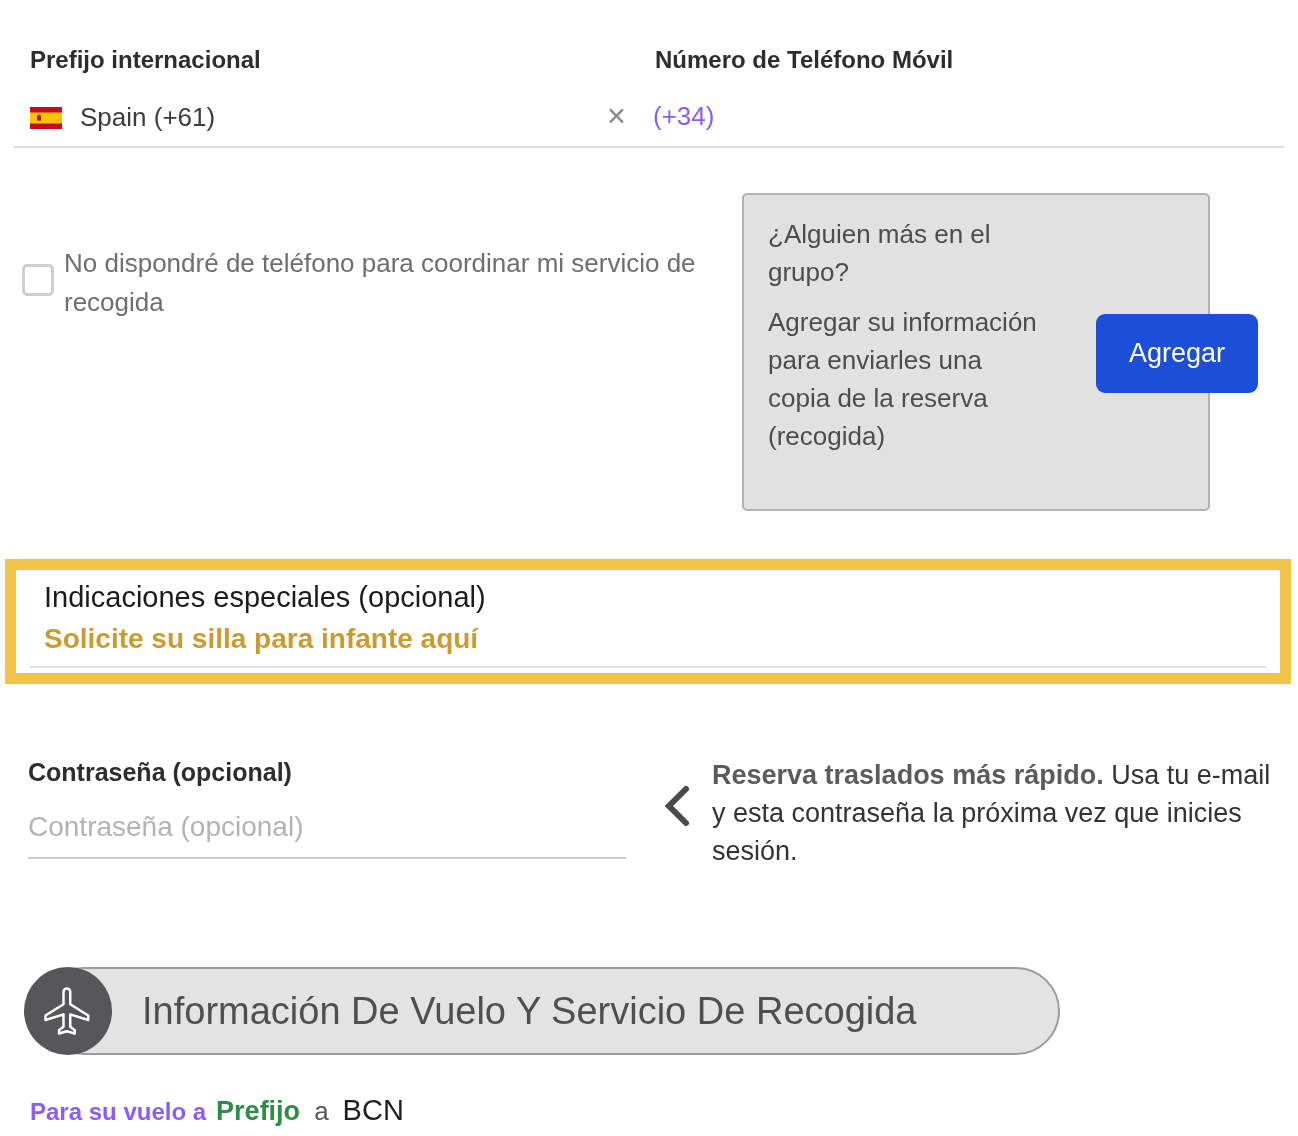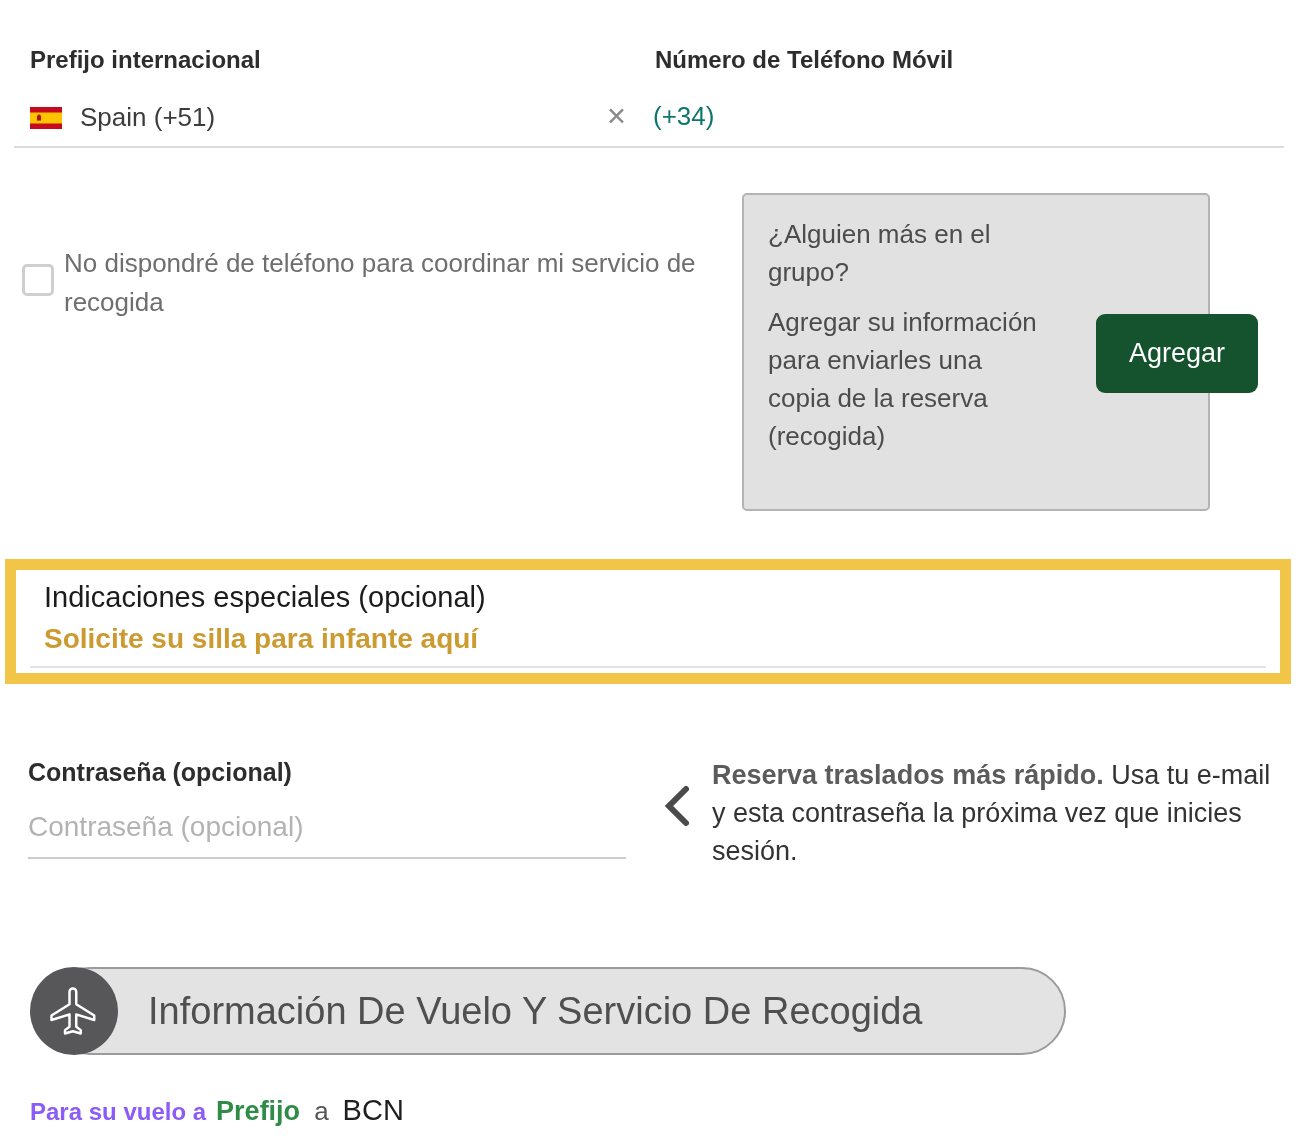--- a/index.html
+++ b/index.html
@@ -12,21 +12,21 @@
   }
   .abs{position:absolute;margin-top:14px;}
 
   
   .field-label{font-size:24px;font-weight:bold;color:#2d2d2d;}
   .field-value{font-size:26px;color:#3c3c3c;}
   .flag{width:32px;height:22px;display:block;}
   .clear-x{font-size:25px;color:#8a8a8a;cursor:pointer;line-height:1;}
   .phone-input{
     border:none;outline:none;background:transparent;
-    font-family:inherit;font-size:26px;color:#0f766e;width:600px;padding:0;
+    font-family:inherit;font-size:26px;color:#8b5cf6;width:600px;padding:0;
   }
   .divider{height:2px;background:#dcdcdc;}
 
   
   .checkbox{
     width:26px;height:26px;border:3px solid #cfcfcf;border-radius:5px;
     background:#fff;cursor:pointer;
   }
   .checkbox-label{
     font-size:26px;color:#6e6e6e;line-height:39px;width:660px;
@@ -35,21 +35,21 @@
   
   .group-panel{
     left:742px;top:179px;width:468px;height:318px;
     background:#e1e1e1;border:2px solid #b3b3b3;border-radius:5px;
     box-sizing:border-box;padding:20px 24px;
   }
   .panel-title{font-size:26px;color:#4c4c4c;line-height:38px;width:290px;margin:0;}
   .panel-desc{font-size:26px;color:#4c4c4c;line-height:38px;width:270px;margin:12px 0 0 0;}
   .agregar-btn{
     position:absolute;left:352px;top:119px;width:162px;height:79px;
-    background:#14532d;border:none;border-radius:9px;cursor:pointer;
+    background:#1d4ed8;border:none;border-radius:9px;cursor:pointer;
     color:#ffffff;font-family:inherit;font-size:27px;
   }
 
   
   .highlight-box{
     left:5px;top:545px;width:1286px;height:125px;
     box-sizing:border-box;border:11px solid #F2C549;background:#fff;
     padding:11px 0 0 28px;
   }
   .hl-label{font-size:29px;font-weight:normal;color:#1b1b1b;margin:0;}
@@ -63,21 +63,21 @@
   .password-label{font-size:25px;font-weight:bold;color:#2d2d2d;}
   .password-input{
     border:none;border-bottom:2px solid #cccccc;outline:none;background:transparent;
     font-family:inherit;font-size:28px;color:#3c3c3c;width:598px;padding:0 0 14px 0;
   }
   .password-input::placeholder{color:#b3b3b3;opacity:1;}
   .hint-text{font-size:27px;color:#333333;line-height:38px;width:568px;margin:0;}
   .hint-bold{font-weight:bold;color:#5b5b5b;}
 
   
-  .flight-header{left:30px;top:953px;width:1040px;height:88px;}
+  .flight-header{left:24px;top:953px;width:1040px;height:88px;}
   .pill{
     position:absolute;left:16px;top:0;width:1020px;height:88px;
     box-sizing:border-box;background:#e3e3e3;border:2px solid #9b9b9b;border-radius:44px;
     display:flex;align-items:center;padding-left:100px;
   }
   .pill-text{font-size:38px;color:#4f4f4f;white-space:nowrap;}
   .icon-circle{
     position:absolute;left:0;top:0;width:88px;height:88px;border-radius:50%;
     background:#57575a;display:flex;align-items:center;justify-content:center;
   }
@@ -101,21 +101,21 @@
 
   <div class="abs" style="left:30px;top:88px;display:flex;align-items:center;cursor:pointer;">
     <span class="flag">
       <svg width="32" height="22" viewBox="0 0 32 22">
         <rect width="32" height="22" fill="#c60b1e"></rect>
         <rect y="5.5" width="32" height="11" fill="#ffc400"></rect>
         <rect x="7" y="8.6" width="4" height="5" fill="#ad1519"></rect>
         <rect x="7.8" y="7.6" width="2.4" height="1.2" fill="#ad1519"></rect>
       </svg>
     </span>
-    <span class="field-value" style="margin-left:18px;">Spain (+51)</span>
+    <span class="field-value" style="margin-left:18px;">Spain (+61)</span>
   </div>
 
   <span class="abs clear-x" style="left:606px;top:90px;">✕</span>
   <input class="abs phone-input" style="left: 653px; top: 87px;" type="text" value="(+34)">
 
   <div class="abs divider" style="left:14px;top:132px;width:1270px;"></div>
 
   <div class="abs checkbox" style="left:22px;top:250px;"></div>
   <div class="abs checkbox-label" style="left:64px;top:230px;">No dispondré de teléfono para coordinar mi servicio de recogida</div>
 

